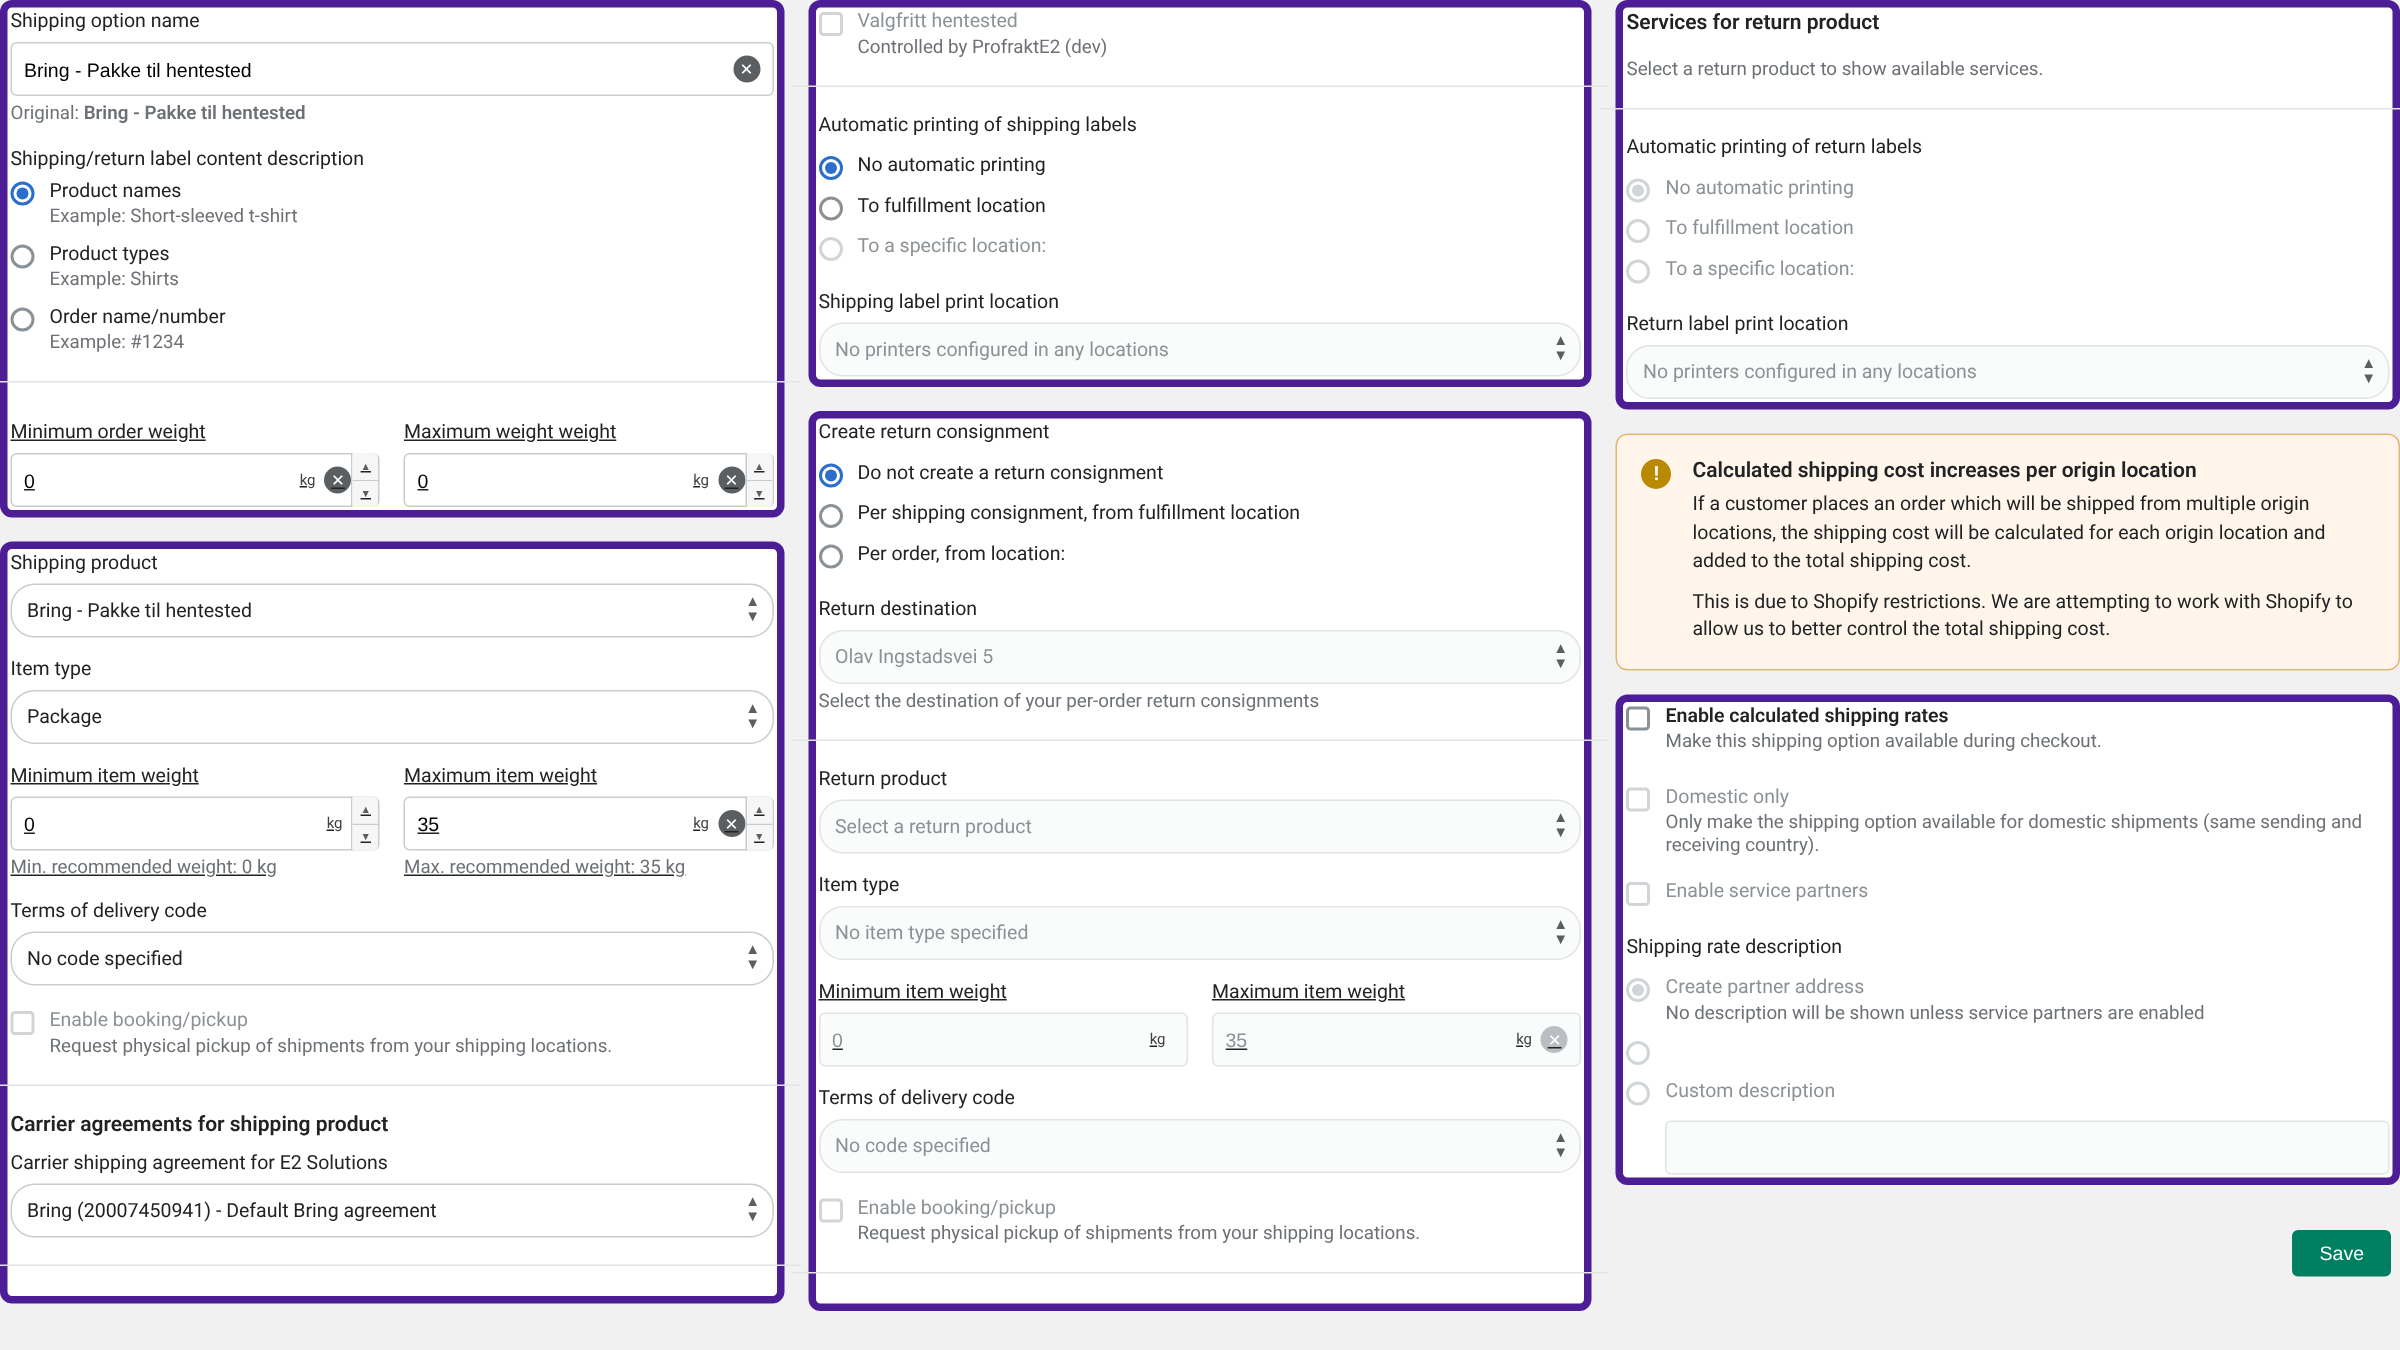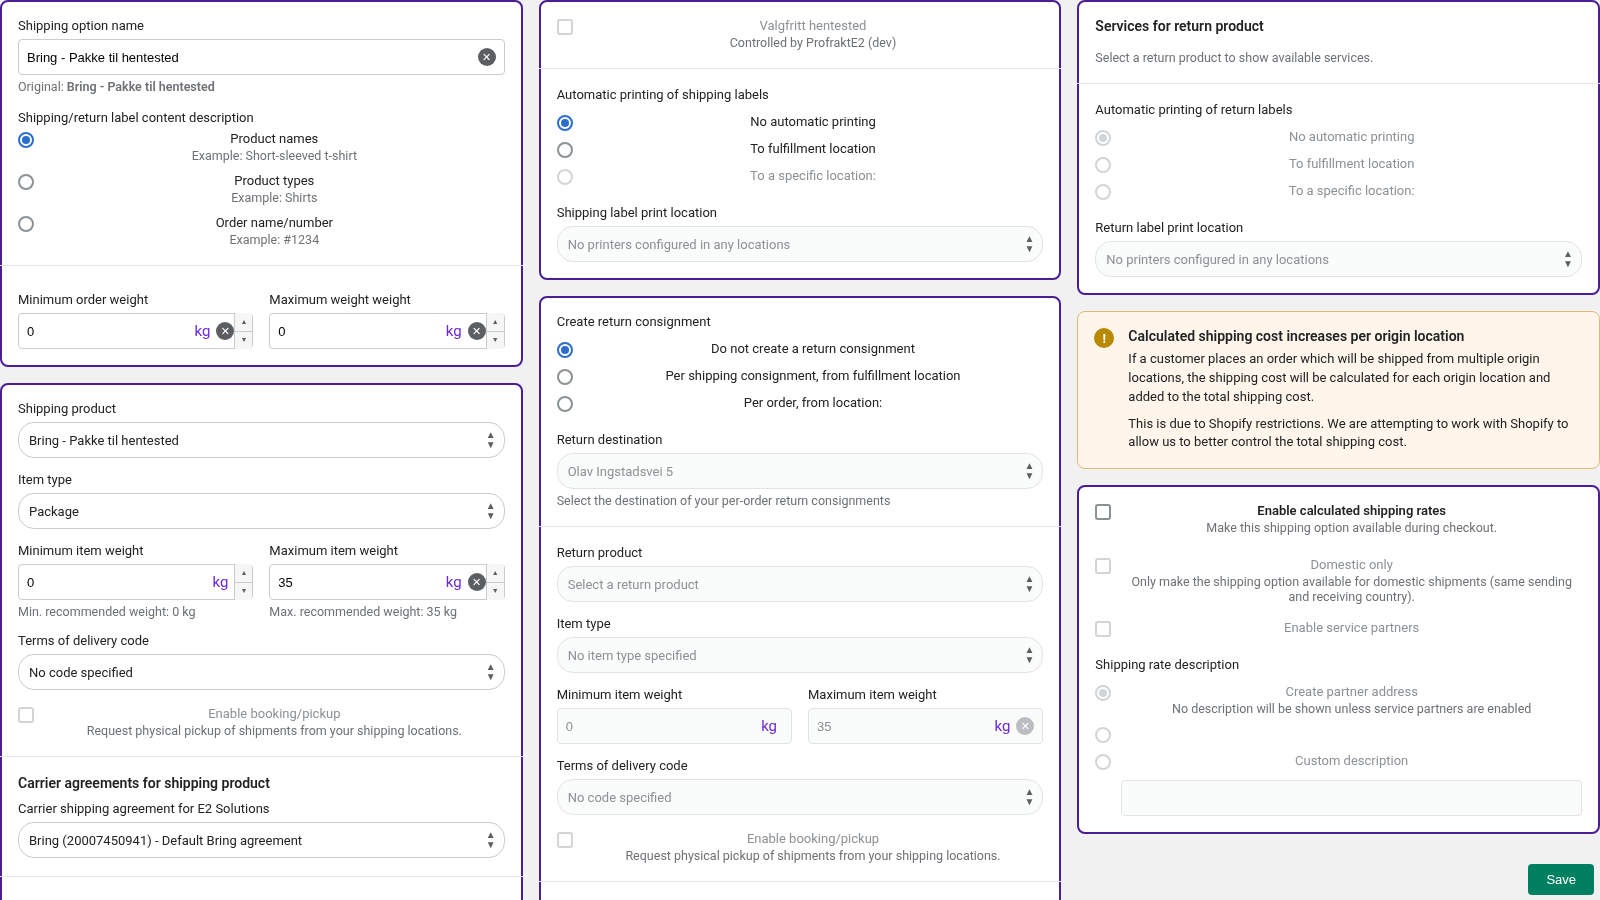--- a/index.html
+++ b/index.html
@@ -7,52 +7,52 @@
   font-family: -apple-system, BlinkMacSystemFont, "Segoe UI", Roboto, sans-serif;
   font-size: 13px;
   color: #202223;
   background: #f1f1f1;
   padding: 0;
 }
 .columns { display: flex; gap: 16px; padding: 0; align-items: flex-start; }
 .col { flex: 1; display: flex; flex-direction: column; gap: 16px; min-width: 0; }
 .card {
   background: #fff;
-  border: 2px solid #4c1d95;
+  border: 5px solid #4c1d95;
   border-radius: 8px;
-  padding: 16px;
+  padding: 2px;
 }
 .section-divider { border-top: 1px solid #e1e3e5; margin: 18px -18px; }
 .label { font-size: 13px; color: #202223; margin-bottom: 6px; display: block; }
 .help { font-size: 12.5px; color: #6d7175; margin-top: 4px; }
 .bold { font-weight: 600; }
 .heading { font-weight: 600; font-size: 14px; margin-bottom: 4px; }
 .row2 { display: flex; gap: 16px; }
-.row2 > div { flex: 1; min-width: 0; }
+.row2 > div { flex: 1; min-width: 0; text-decoration: underline; }
 
 .text-input-wrap {
   position: relative;
   display: flex;
   align-items: center;
   border: 1px solid #c9cccf;
   border-radius: 4px;
   background: #fff;
   height: 36px;
   padding: 0 8px;
 }
 .text-input-wrap input {
   flex: 1;
   border: none;
   outline: none;
   font-size: 13px;
   height: 100%;
   background: transparent;
   min-width: 0;
 }
-.text-input-wrap .suffix { color: #6d28d9; font-size: 15px; padding: 0 6px; }
+.text-input-wrap .suffix { color: #404040; font-size: 10px; padding: 0 6px; }
 .clear-btn {
   width: 18px; height: 18px;
   background: #5c5f62;
   border-radius: 50%;
   color: #fff;
   display: flex; align-items: center; justify-content: center;
   cursor: pointer;
   font-size: 11px;
   line-height: 1;
   flex-shrink: 0;
@@ -97,21 +97,21 @@
   top: 50%;
   transform: translateY(-50%);
   color: #5c5f62;
   font-size: 10px;
   line-height: 1;
   display: flex;
   flex-direction: column;
   gap: 1px;
 }
 
-.radio-row, .check-row { display: flex; align-items: flex-start; gap: 10px; margin-bottom: 10px; text-align: center; }
+.radio-row, .check-row { display: flex; align-items: flex-start; gap: 10px; margin-bottom: 10px; }
 .radio-row:last-child, .check-row:last-child { margin-bottom: 0; }
 .radio {
   width: 16px; height: 16px;
   border: 2px solid #8c9196;
   border-radius: 50%;
   flex-shrink: 0;
   margin-top: 1px;
   display: flex; align-items: center; justify-content: center;
 }
 .radio.checked { border-color: #2c6ecb; }

